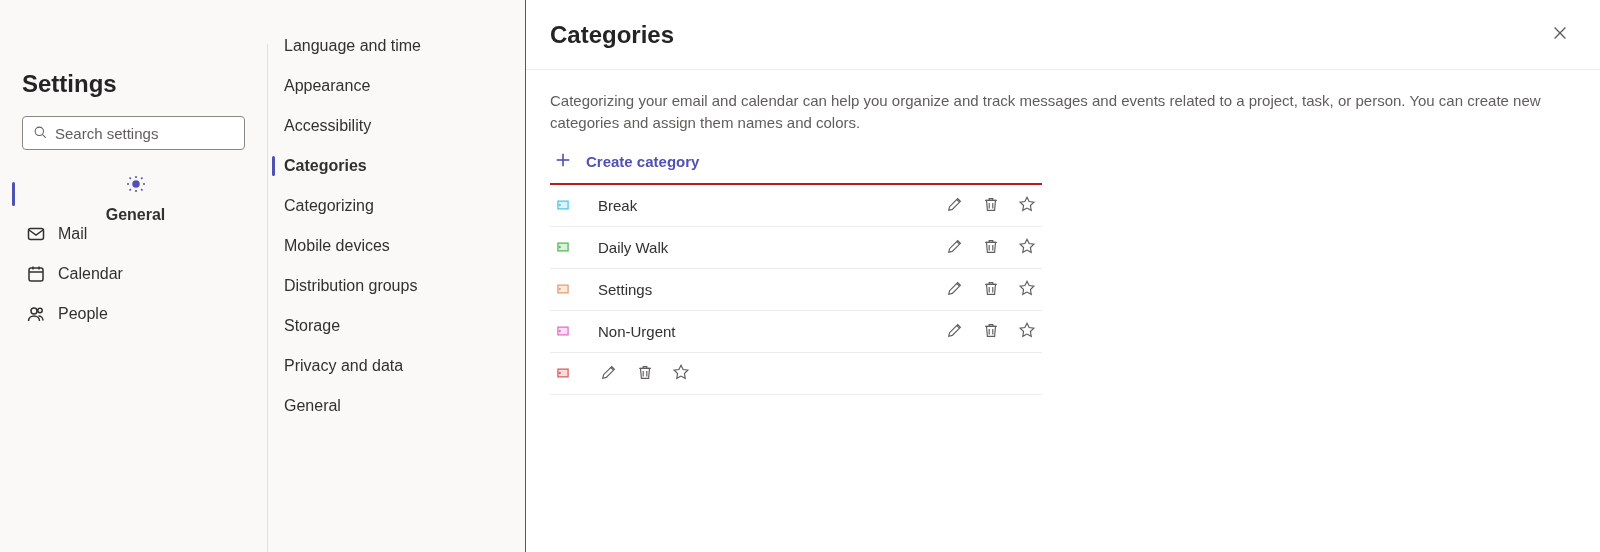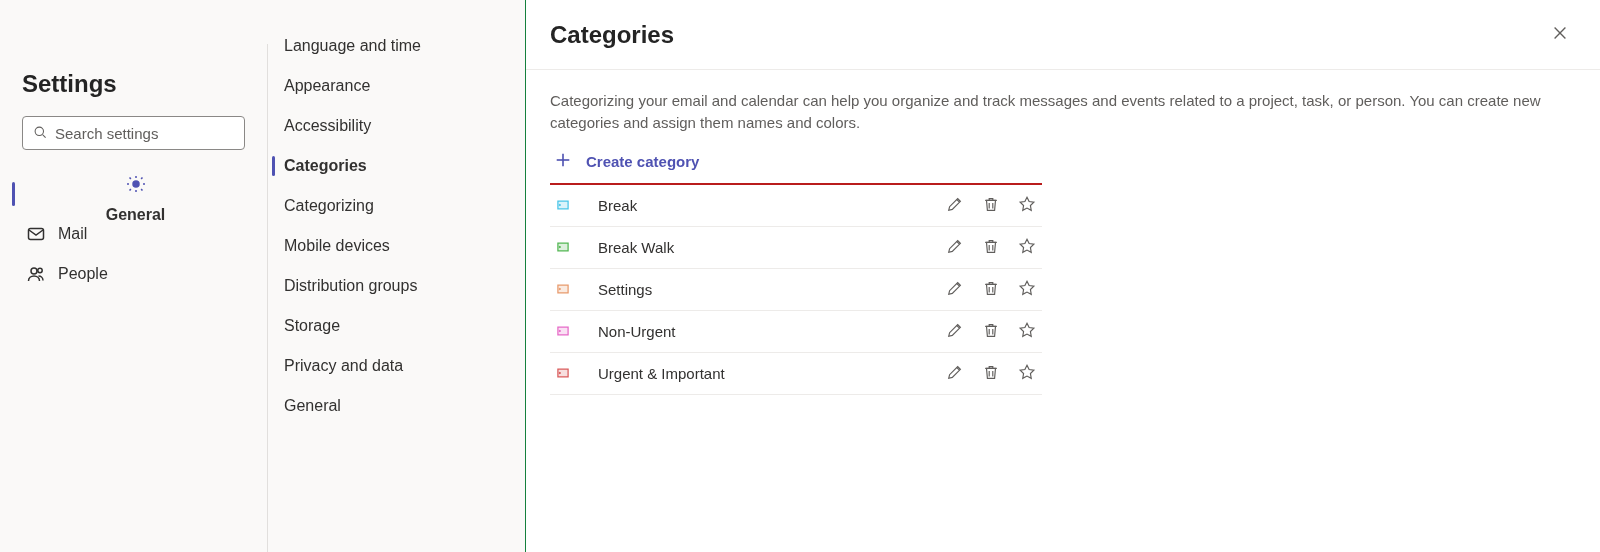--- a/index.html
+++ b/index.html
@@ -198,20 +198,31 @@
     <div class="primary-item">
       <span class="nav-icon">
         <svg viewBox="0 0 20 20">
             <rect x="2.5" y="4.5" width="15" height="11" rx="2"></rect>
             <path d="M3 6l7 5 7-5"></path>
           </svg>
       </span>
       <span>Mail</span>
     </div>
 
+    <div class="primary-item">
+      <span class="nav-icon">
+        <svg viewBox="0 0 20 20">
+            <rect x="3" y="4" width="14" height="13" rx="2"></rect>
+            <line x1="3" y1="8" x2="17" y2="8"></line>
+            <line x1="7" y1="2.5" x2="7" y2="5.5"></line>
+            <line x1="13" y1="2.5" x2="13" y2="5.5"></line>
+          </svg>
+      </span>
+      <span>Calendar</span>
+    </div>
 
     <div class="primary-item">
       <span class="nav-icon">
         <svg viewBox="0 0 20 20">
             <circle cx="8" cy="7" r="3"></circle>
             <path d="M2.5 17c0-3 2.5-5 5.5-5s5.5 2 5.5 5"></path>
             <circle cx="14" cy="6.5" r="2.2"></circle>
             <path d="M12.5 12c2.5 0 4.5 1.8 4.5 4.5"></path>
           </svg>
       </span>
@@ -294,21 +305,21 @@
             </span>
     </span>
         </div>
         <div class="cat-row">
     <span class="tag-icon">
   <svg viewBox="0 0 20 20">
     <path d="M3 9 L9 3 L17 11 L11 17 Z" fill="#53b65333" stroke="#53b653" stroke-width="1.4"></path>
     <circle cx="7.5" cy="7.5" r="1.2" fill="#53b653"></circle>
   </svg>
           </span>
-    <span class="cat-name">Break Walk</span>
+    <span class="cat-name">Daily Walk</span>
     <span class="row-actions">
       <span class="action-btn">
               <span><svg viewBox="0 0 20 20">
                   <path d="M3 17l1-4 9-9 3 3-9 9-4 1z"></path>
                   <line x1="12" y1="5" x2="15" y2="8"></line>
                 </svg></span>
             </span>
       <span class="action-btn">
               <span><svg viewBox="0 0 20 20">
                   <path d="M5 6h10l-1 11H6L5 6z"></path>
@@ -387,21 +398,20 @@
             </span>
     </span>
         </div>
         <div class="cat-row">
     <span class="tag-icon">
   <svg viewBox="0 0 20 20">
     <path d="M3 9 L9 3 L17 11 L11 17 Z" fill="#d95b5b33" stroke="#d95b5b" stroke-width="1.4"></path>
     <circle cx="7.5" cy="7.5" r="1.2" fill="#d95b5b"></circle>
   </svg>
           </span>
-    <span class="cat-name">Urgent &amp; Important</span>
     <span class="row-actions">
       <span class="action-btn">
               <span><svg viewBox="0 0 20 20">
                   <path d="M3 17l1-4 9-9 3 3-9 9-4 1z"></path>
                   <line x1="12" y1="5" x2="15" y2="8"></line>
                 </svg></span>
             </span>
       <span class="action-btn">
               <span><svg viewBox="0 0 20 20">
                   <path d="M5 6h10l-1 11H6L5 6z"></path>

